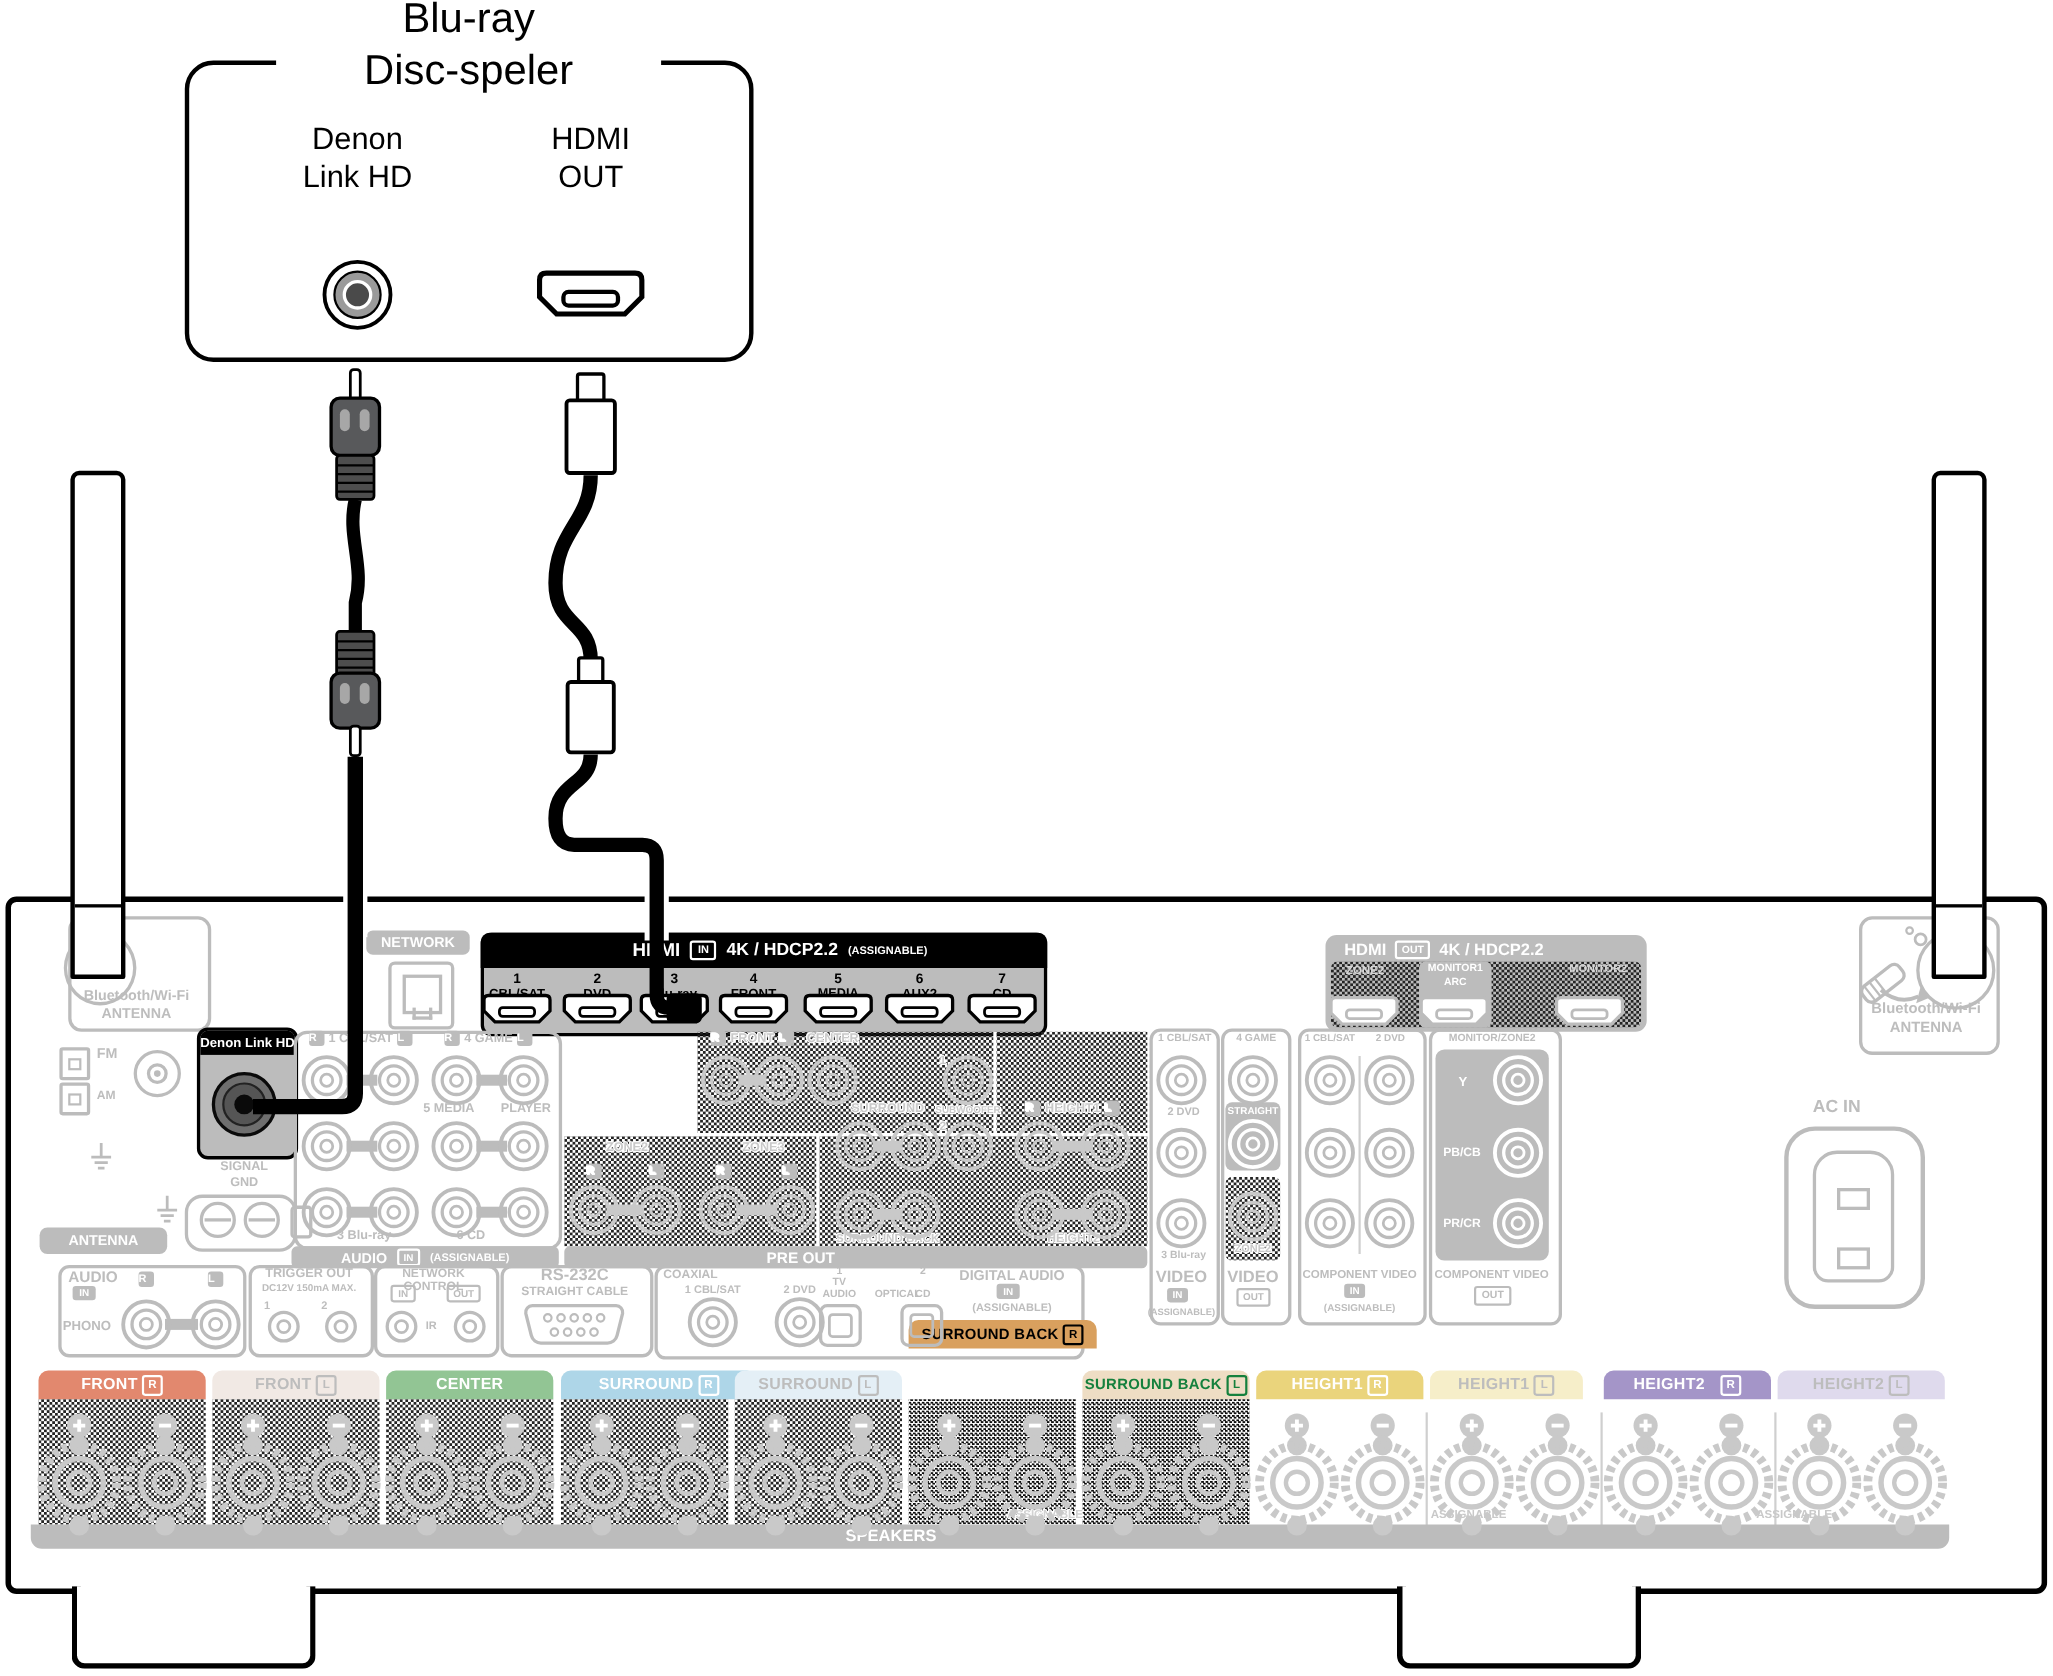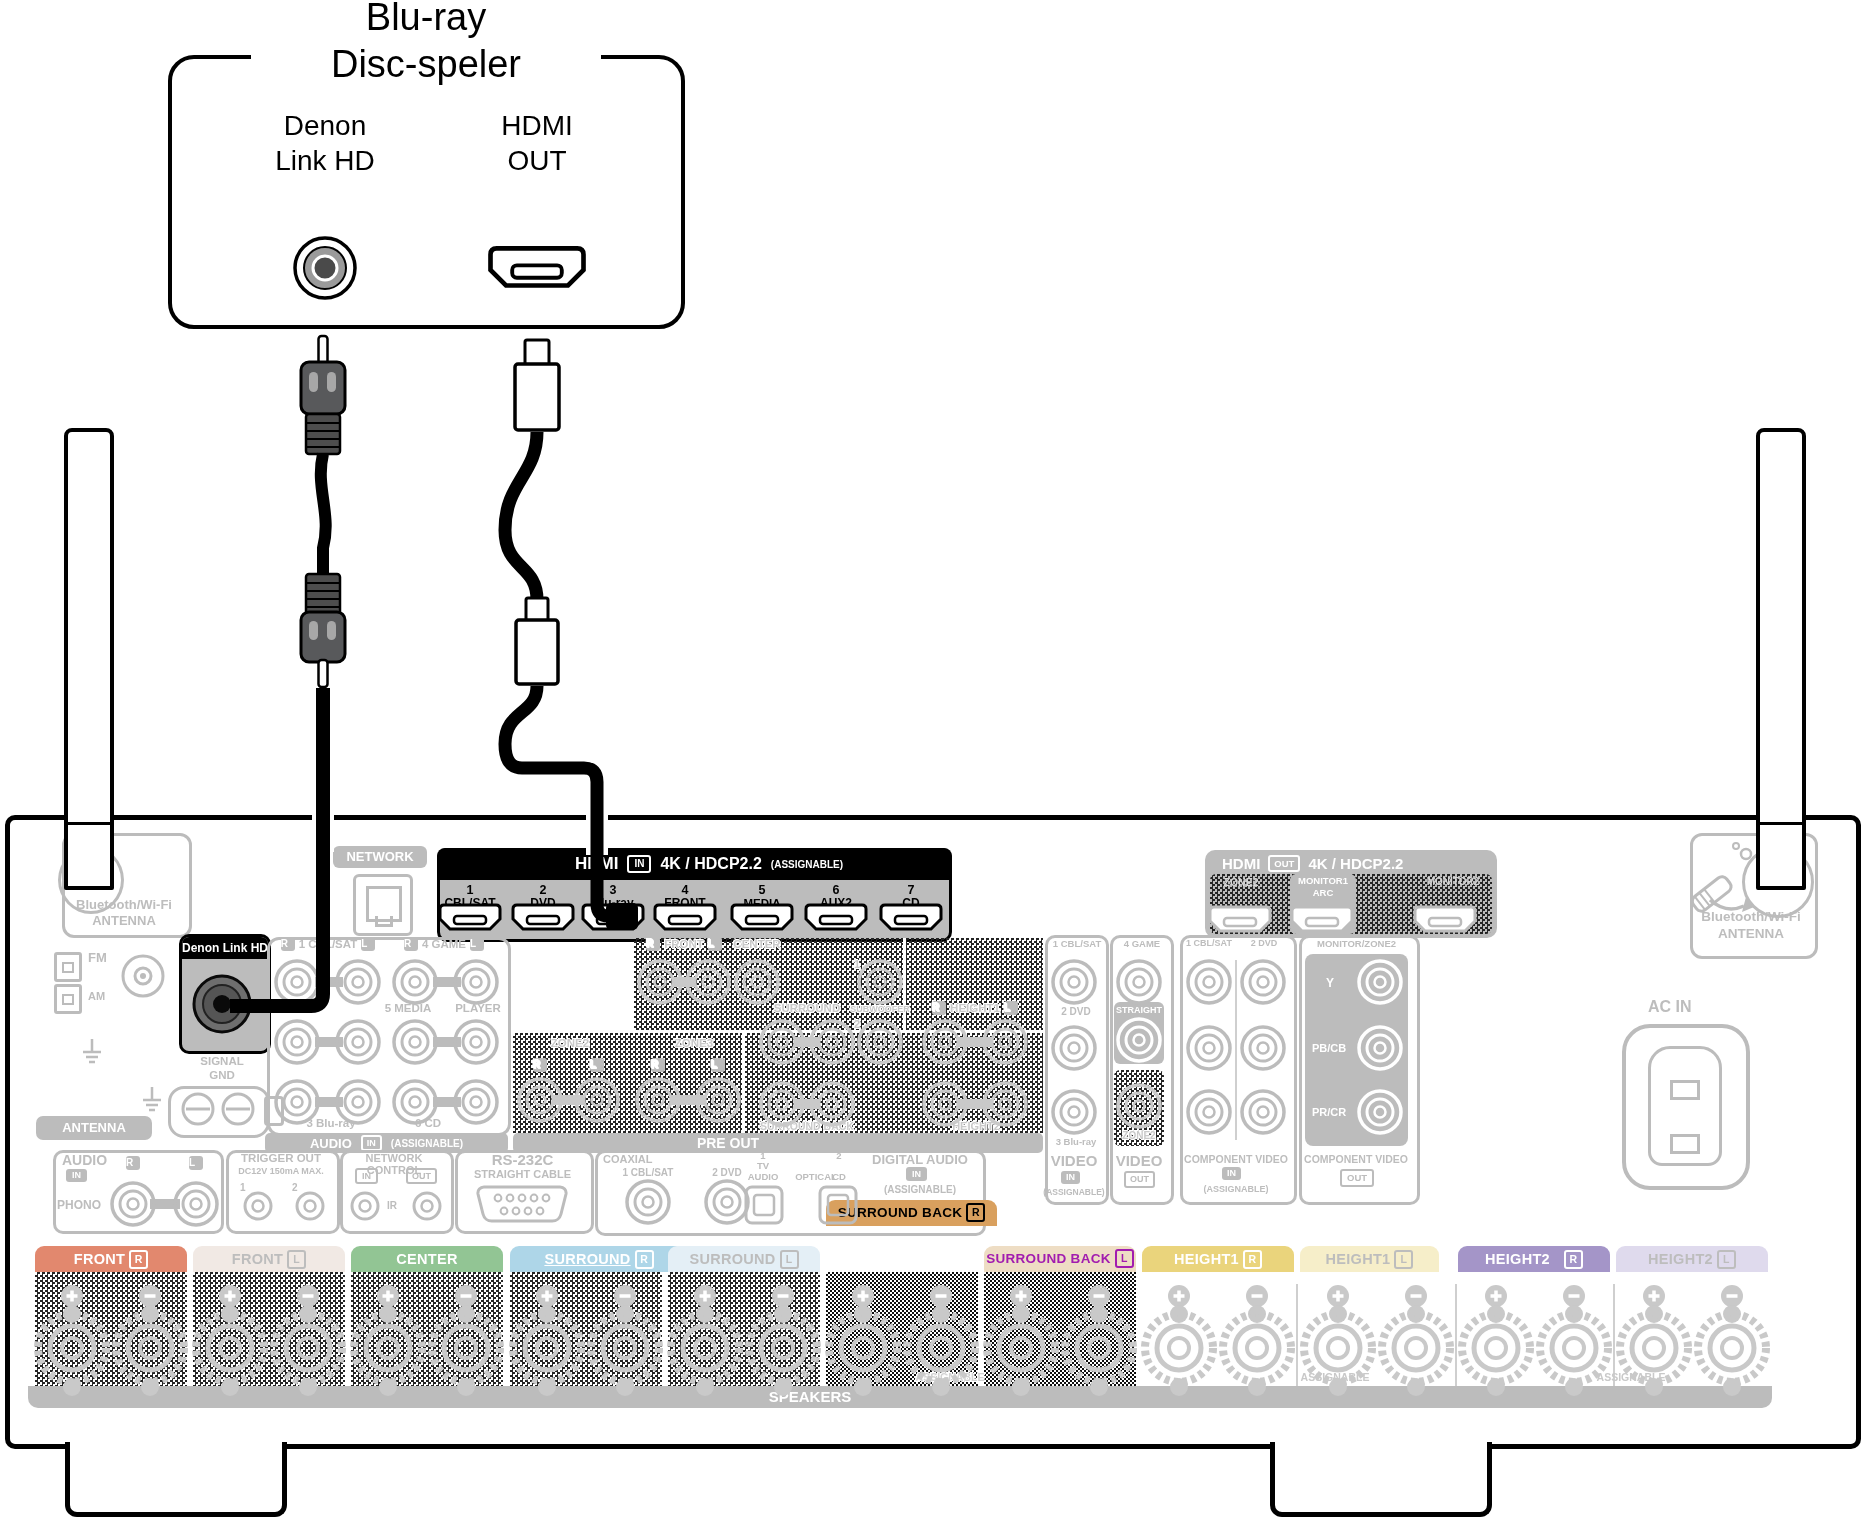--- a/index.html
+++ b/index.html
@@ -269,30 +269,30 @@
 
   <div class="a spk-head" style="left: 35px; top: 1246px; width: 152px; background: rgb(226, 136, 110); color: rgb(255, 255, 255);">
     <span>FRONT</span><span class="spk-letter">R</span>
   </div>
   <div class="a spk-head" style="left: 193px; top: 1246px; width: 152px; background: rgb(241, 233, 228); color: rgb(189, 189, 189);">
     <span>FRONT</span><span class="spk-letter">L</span>
   </div>
   <div class="a spk-head" style="left: 351px; top: 1246px; width: 152px; background: rgb(146, 197, 148); color: rgb(255, 255, 255);">
     <span>CENTER</span>
   </div>
-  <div class="a spk-head" style="left: 510px; top: 1246px; width: 178px; background: rgb(174, 214, 232); color: rgb(255, 255, 255); text-decoration: underline;">
+  <div class="a spk-head" style="left: 510px; top: 1246px; width: 178px; background: rgb(174, 214, 232); color: rgb(255, 255, 255);">
     <span>SURROUND</span><span class="spk-letter">R</span>
   </div>
   <div class="a spk-head" style="left: 668px; top: 1246px; width: 152px; background: rgb(228, 239, 246); color: rgb(189, 189, 189);">
     <span>SURROUND</span><span class="spk-letter">L</span>
   </div>
   <div class="a spk-head" style="left: 826px; top: 1200px; width: 171px; font-size: 13.5px; background: rgb(217, 160, 94); color: #000000;">
     <span>SURROUND BACK</span><span class="spk-letter">R</span>
   </div>
-  <div class="a spk-head" style="left: 984px; top: 1246px; width: 152px; font-size: 13.5px; background: rgb(238, 221, 196); color: #a21caf;">
+  <div class="a spk-head" style="left: 984px; top: 1246px; width: 152px; font-size: 13.5px; background: rgb(238, 221, 196); color: #15803d;">
     <span>SURROUND BACK</span><span class="spk-letter">L</span>
   </div>
   <div class="a spk-head" style="left: 1142px; top: 1246px; width: 152px; background: rgb(234, 212, 124); color: rgb(255, 255, 255);">
     <span>HEIGHT1</span><span class="spk-letter">R</span>
   </div>
   <div class="a spk-head" style="left: 1300px; top: 1246px; width: 139px; background: rgb(246, 238, 201); color: rgb(189, 189, 189);">
     <span>HEIGHT1</span><span class="spk-letter">L</span>
   </div>
   <div class="a spk-head" style="left: 1458px; top: 1246px; width: 152px; background: rgb(164, 149, 200); color: rgb(255, 255, 255);">
     <span>HEIGHT2</span><span class="spk-letter" style="margin-left:14px;">R</span>

